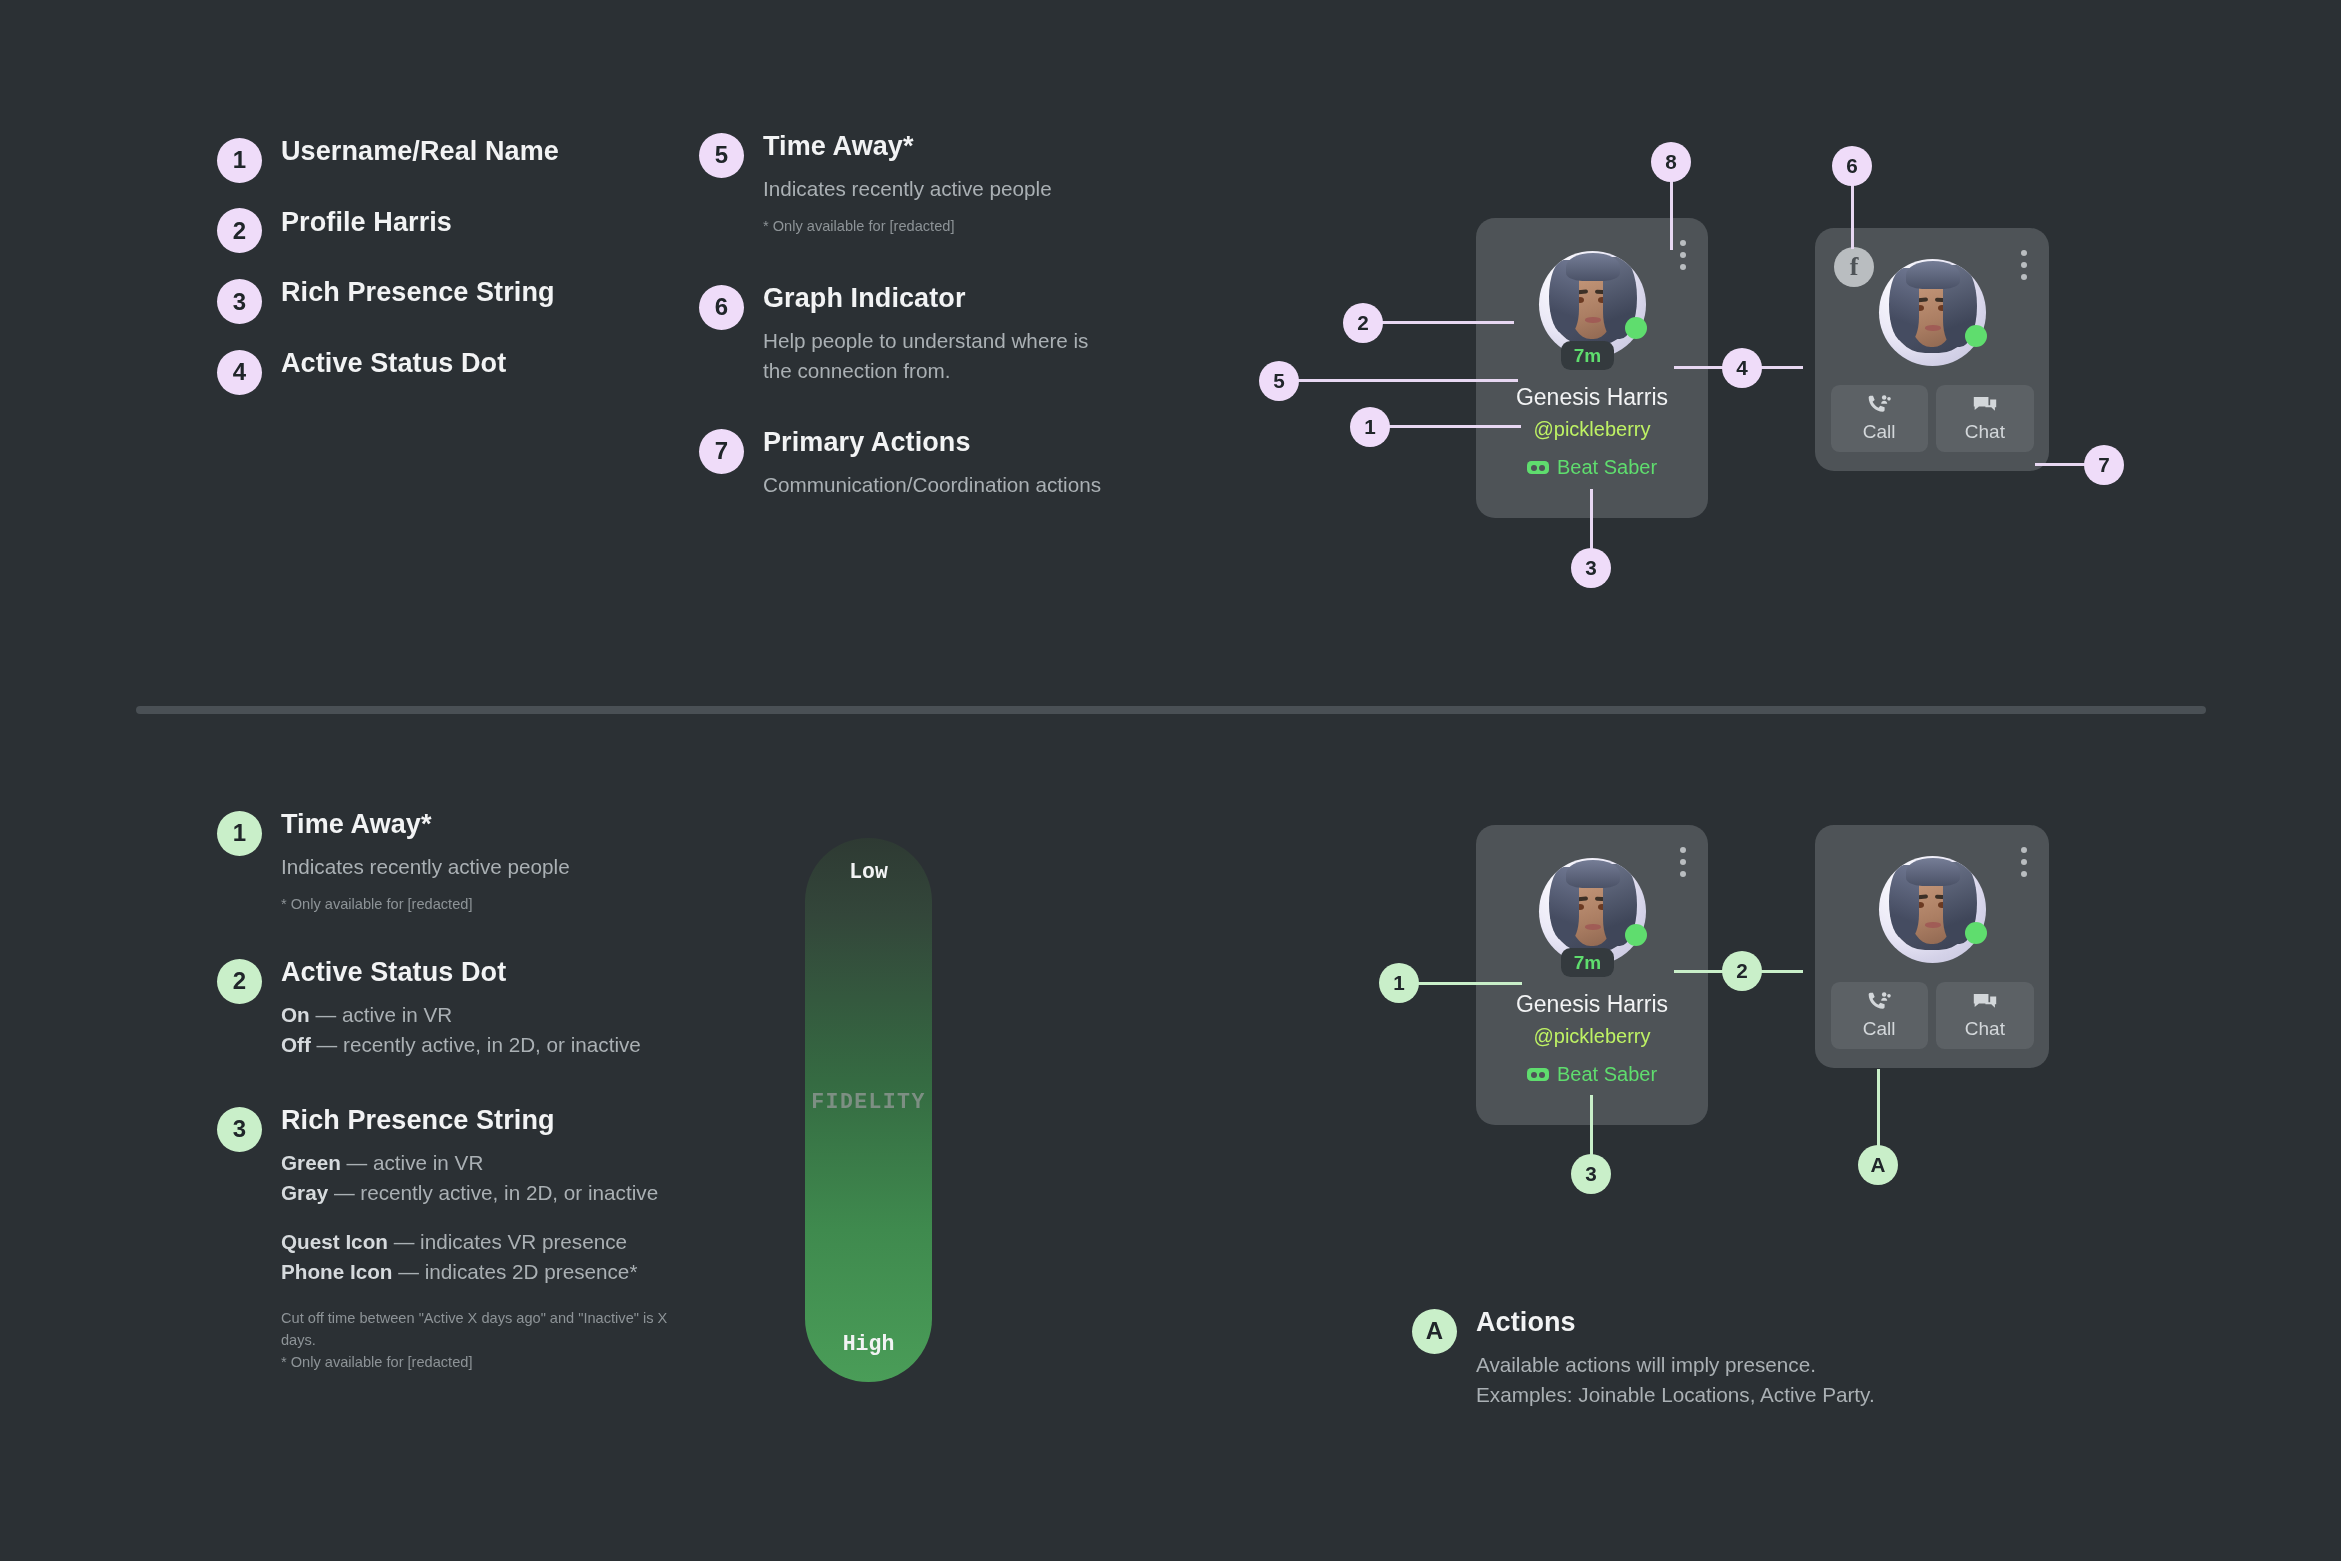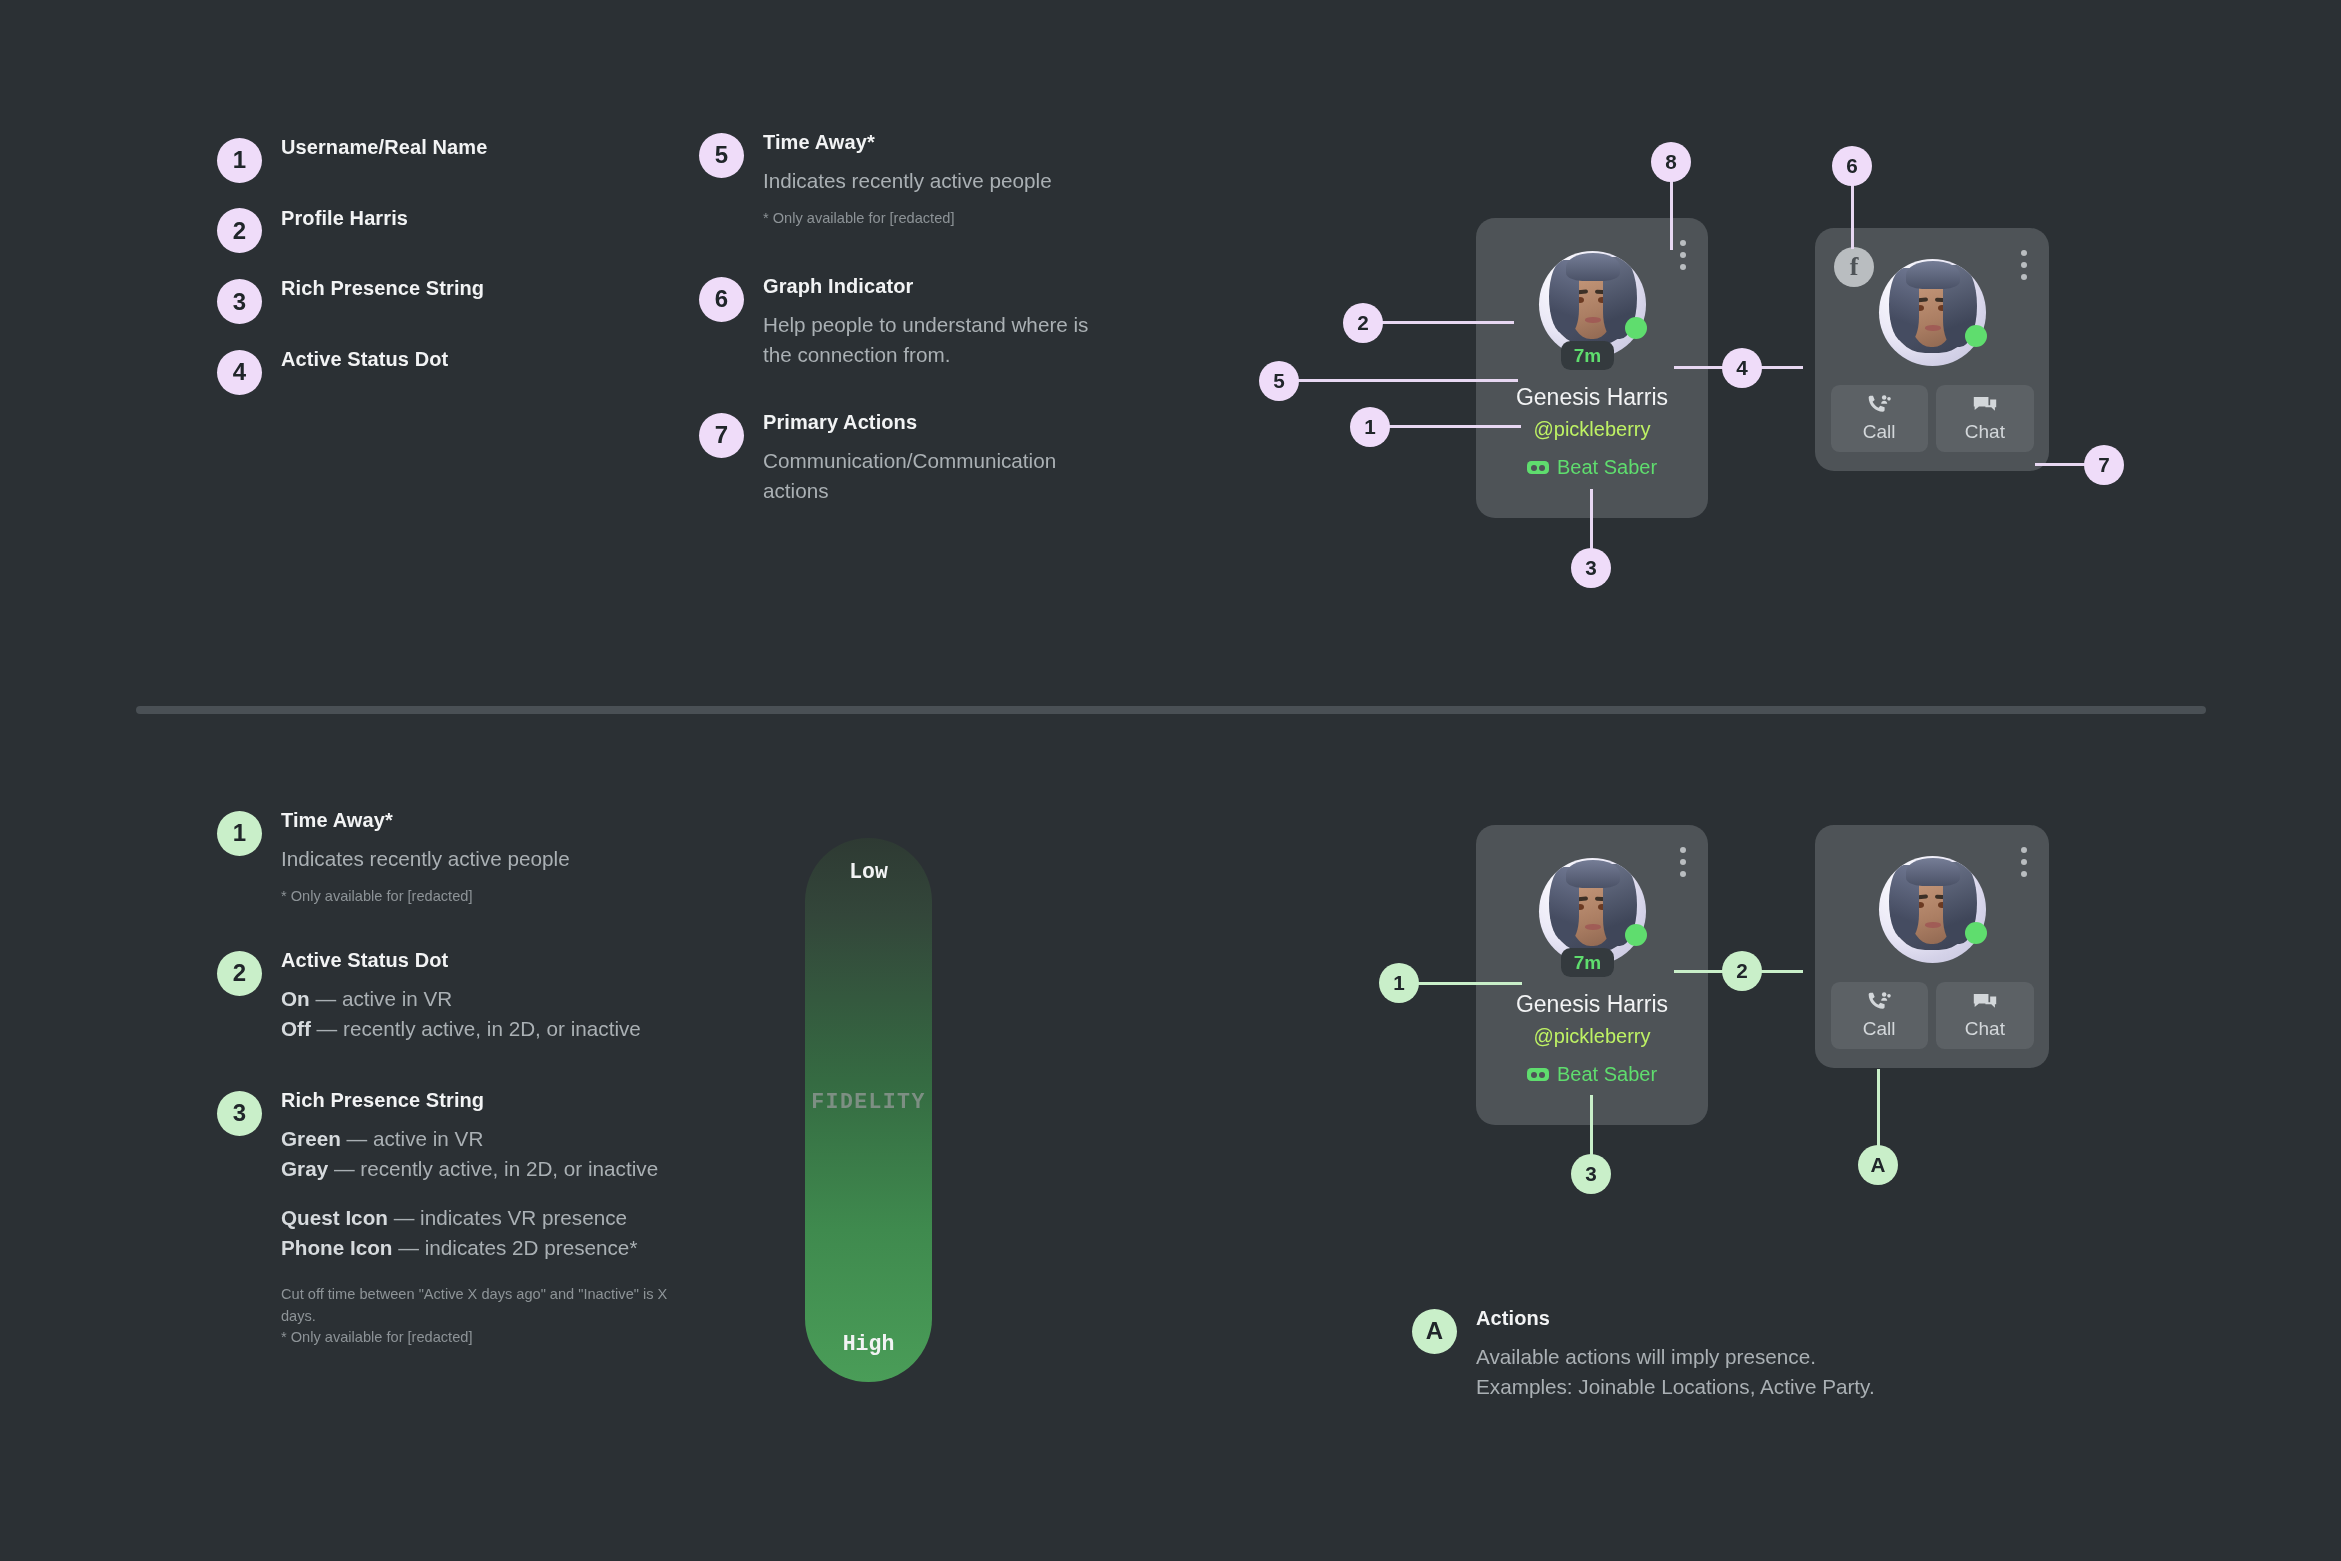--- a/index.html
+++ b/index.html
@@ -17,21 +17,21 @@
     display: flex; align-items: center; justify-content: center;
     font-weight: 700; color: #20262a; flex: none;
   }
   .badge.lav { background: #EFDCF9; }
   .badge.mint { background: #C9EFC9; }
 
   
   .legend-row { display: flex; align-items: flex-start; gap: 19px; }
   .legend-row .badge { width: 45px; height: 45px; font-size: 24px; margin-top: 1.7px; }
   .legend-title {
-    font-size: 20px; font-weight: 700; color: #f2f3f4; letter-spacing: 0.1px;
+    font-size: 27px; font-weight: 700; color: #f2f3f4; letter-spacing: 0.1px;
     line-height: 1.15;
   }
   .legend-sub {
     font-size: 20.7px; color: #aab0b4; line-height: 1.45; margin-top: 12px;
     font-weight: 400;
   }
   .legend-sub b { color: #d6dadd; font-weight: 700; }
   .legend-fine { font-size: 14.6px; color: #8d9397; line-height: 1.5; margin-top: 12px; }
 
   
@@ -218,21 +218,21 @@
       <div class="badge lav">6</div>
       <div>
         <div class="legend-title">Graph Indicator</div>
         <div class="legend-sub">Help people to understand where is the connection from.</div>
       </div>
     </div>
     <div class="legend-row tr-item" style="margin-bottom:0">
       <div class="badge lav">7</div>
       <div>
         <div class="legend-title">Primary Actions</div>
-        <div class="legend-sub">Communication/Communication actions</div>
+        <div class="legend-sub">Communication/Coordination actions</div>
       </div>
     </div>
   </div>
 
   <div class="card" id="card-top-a" style="left:1476px; top:218px; width:232px; height:300px;">
     <div class="kebab">
         <i></i>
         <i></i>
         <i></i>
       </div>

